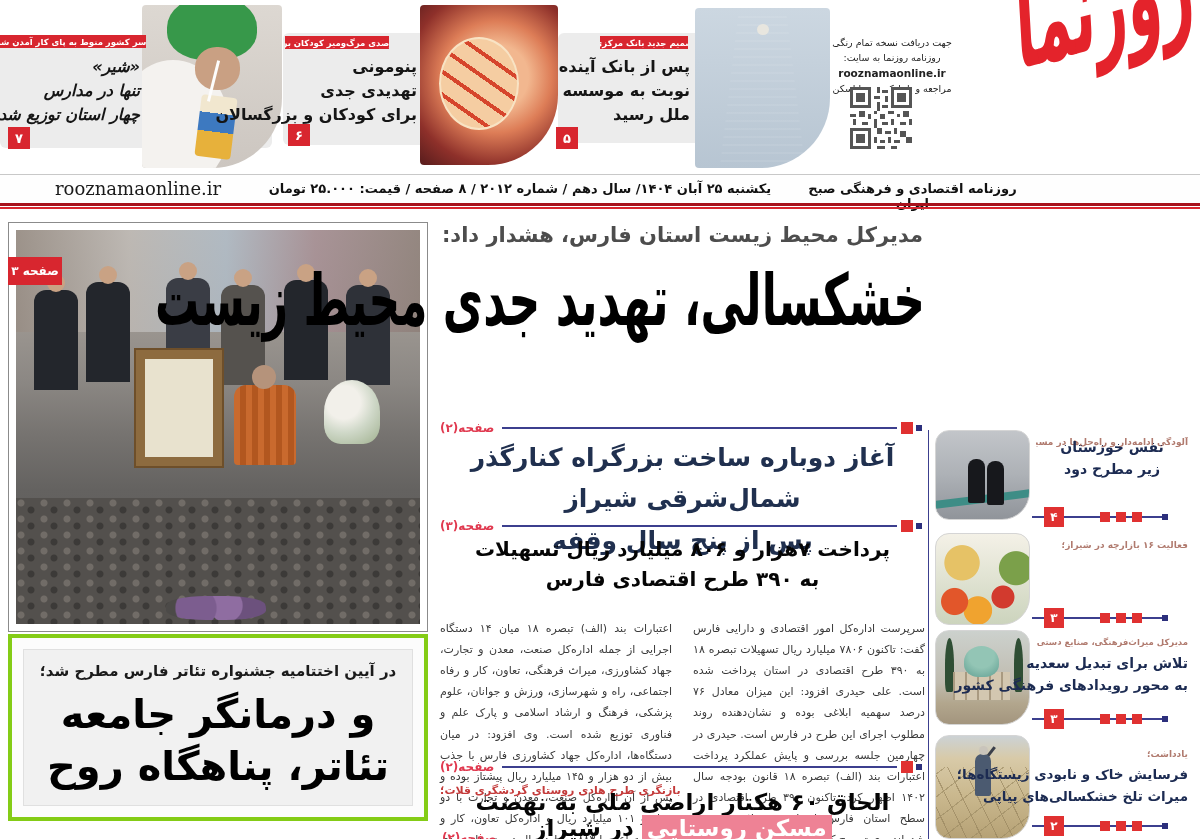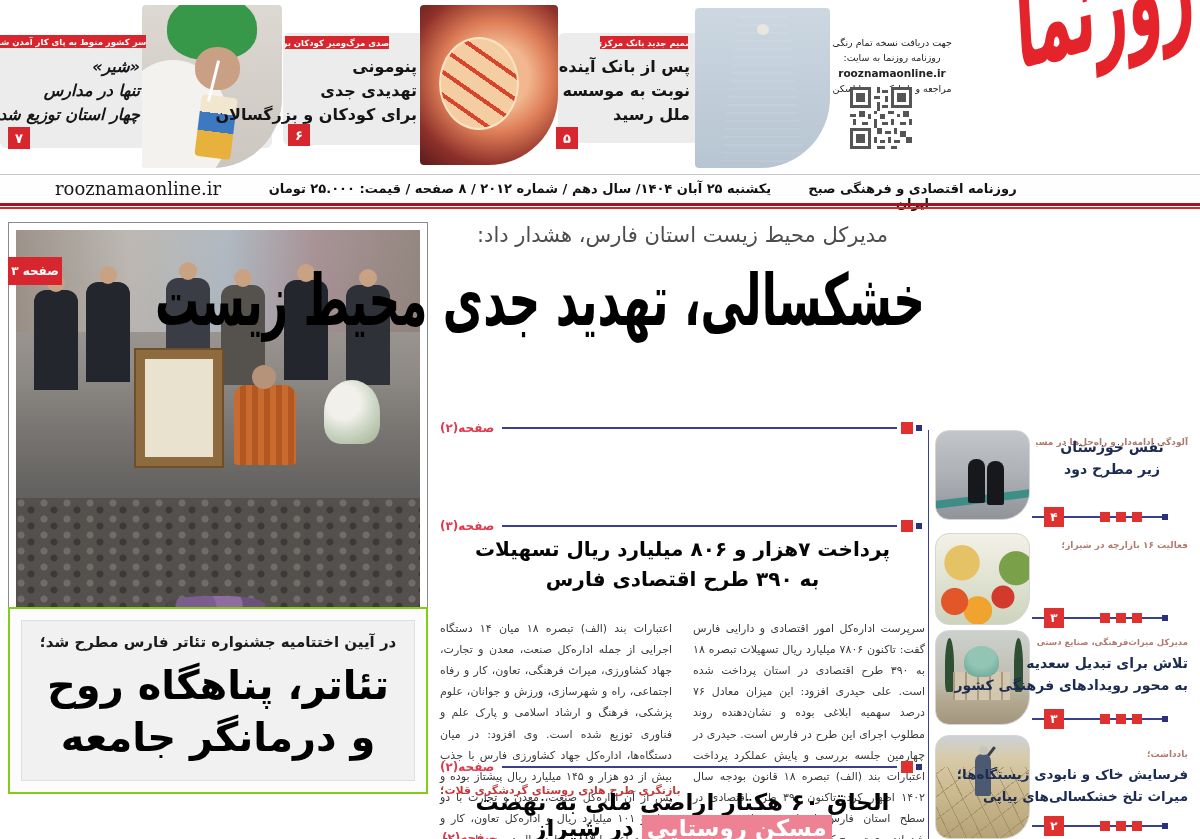--- a/index.html
+++ b/index.html
@@ -68,27 +68,27 @@
               background-image:radial-gradient(circle at 5px 5px, #716c67 3px, transparent 4px),
                                radial-gradient(circle at 15px 12px, #3c3a38 3px, transparent 4px);
               background-size:23px 16px; }
   .ph-flowers { position:absolute; left:150px; bottom:4px; width:100px; height:24px; border-radius:40%;
                 background:radial-gradient(circle at 30% 50%, #7c5d8f 0 28%, transparent 30%),
                            radial-gradient(circle at 60% 40%, #8f6da1 0 26%, transparent 28%),
                            radial-gradient(circle at 80% 60%, #6c517d 0 24%, transparent 26%), #4c4a48; }
   .photo-ribbon { position:absolute; left:8px; top:257px; width:54px; height:28px; background:#d8262f; color:#fff;
                   font-size:12px; font-weight:bold; display:flex; align-items:center; justify-content:center; z-index:2; }
 
-  .theater-box { position:absolute; left:8px; top:607px; width:420px; height:187px; border:2px solid #84cc16; background:#fcfcfc; padding:11px; }
+  .theater-box { position:absolute; left:8px; top:634px; width:420px; height:187px; border:4px solid #84cc16; background:#fcfcfc; padding:11px; }
   .theater-inner { width:100%; height:100%; background:#f1f1f1; border:1px solid #e0e0e0; text-align:center; padding-top:12px; }
   .theater-kicker { font-size:15px; font-weight:bold; color:#1b1b1b; }
   .theater-headline { margin-top:8px; font-size:40px; font-weight:bold; color:#000; line-height:1.3; letter-spacing:-1px; }
 
   
-  .lead-kicker { position:absolute; left:440px; top:223px; width:485px; text-align:center; font-size:21px; font-weight:normal; color:#4d4d4d; }
+  .lead-kicker { position:absolute; left:440px; top:223px; width:485px; text-align:center; font-size:21px; font-weight:bold; color:#4d4d4d; }
   .lead-headline { position:absolute; left:440px; top:268px; width:485px; text-align:center; font-size:44px; font-weight:bold;
                    color:#000; white-space:nowrap; letter-spacing:-1px; transform:scaleY(1.62); transform-origin:50% 30%; }
   .mid-divider { position:absolute; left:440px; width:482px; height:16px; display:flex; direction:ltr; align-items:center; }
   .pg-label { color:#e0394f; font-size:12px; font-weight:bold; margin-right:8px; white-space:nowrap; }
   .div-line { flex:1; height:2px; background:#3c3f8e; }
   .div-sq-red { width:12px; height:12px; background:#e03131; margin-left:4px; }
   .div-dot-navy { width:6px; height:6px; background:#2c2f7c; margin-left:3px; }
   .art-a { position:absolute; left:440px; top:437px; width:485px; text-align:center; font-size:25px; font-weight:bold;
            color:#20304f; line-height:1.65; letter-spacing:-0.5px; }
   .art-b { position:absolute; left:440px; top:534px; width:485px; text-align:center; font-size:20px; font-weight:bold;
@@ -225,34 +225,38 @@
       <div class="ph-crowd"></div>
       <div class="ph-flowers"></div>
     </div>
   </div>
   <div class="photo-ribbon">صفحه ۳</div>
 
   <div class="theater-box">
     <div class="theater-inner">
       <div class="theater-kicker">در آیین اختتامیه جشنواره تئاتر فارس مطرح شد؛</div>
       <div class="theater-headline">
+        <div>و درمانگر جامعه</div>
         <div>تئاتر، پناهگاه روح</div>
-        <div>و درمانگر جامعه</div>
       </div>
     </div>
   </div>
 
   <div class="lead-kicker">مدیرکل محیط زیست استان فارس، هشدار داد:</div>
   <div class="lead-headline">خشکسالی، تهدید جدی محیط زیست</div>
 
   <div class="mid-divider" style="top:420px;">
     <span class="pg-label">صفحه(۲)</span>
     <span class="div-line"></span>
     <span class="div-sq-red"></span>
     <span class="div-dot-navy"></span>
+  </div>
+  <div class="art-a">
+    <div>آغاز دوباره ساخت بزرگراه کنارگذر شمال‌شرقی شیراز</div>
+    <div>پس از پنج سال وقفه</div>
   </div>
 
   <div class="mid-divider" style="top:518px;">
     <span class="pg-label">صفحه(۳)</span>
     <span class="div-line"></span>
     <span class="div-sq-red"></span>
     <span class="div-dot-navy"></span>
   </div>
   <div class="art-b">
     <div>پرداخت ۷هزار و ۸۰۶ میلیارد ریال تسهیلات</div>

